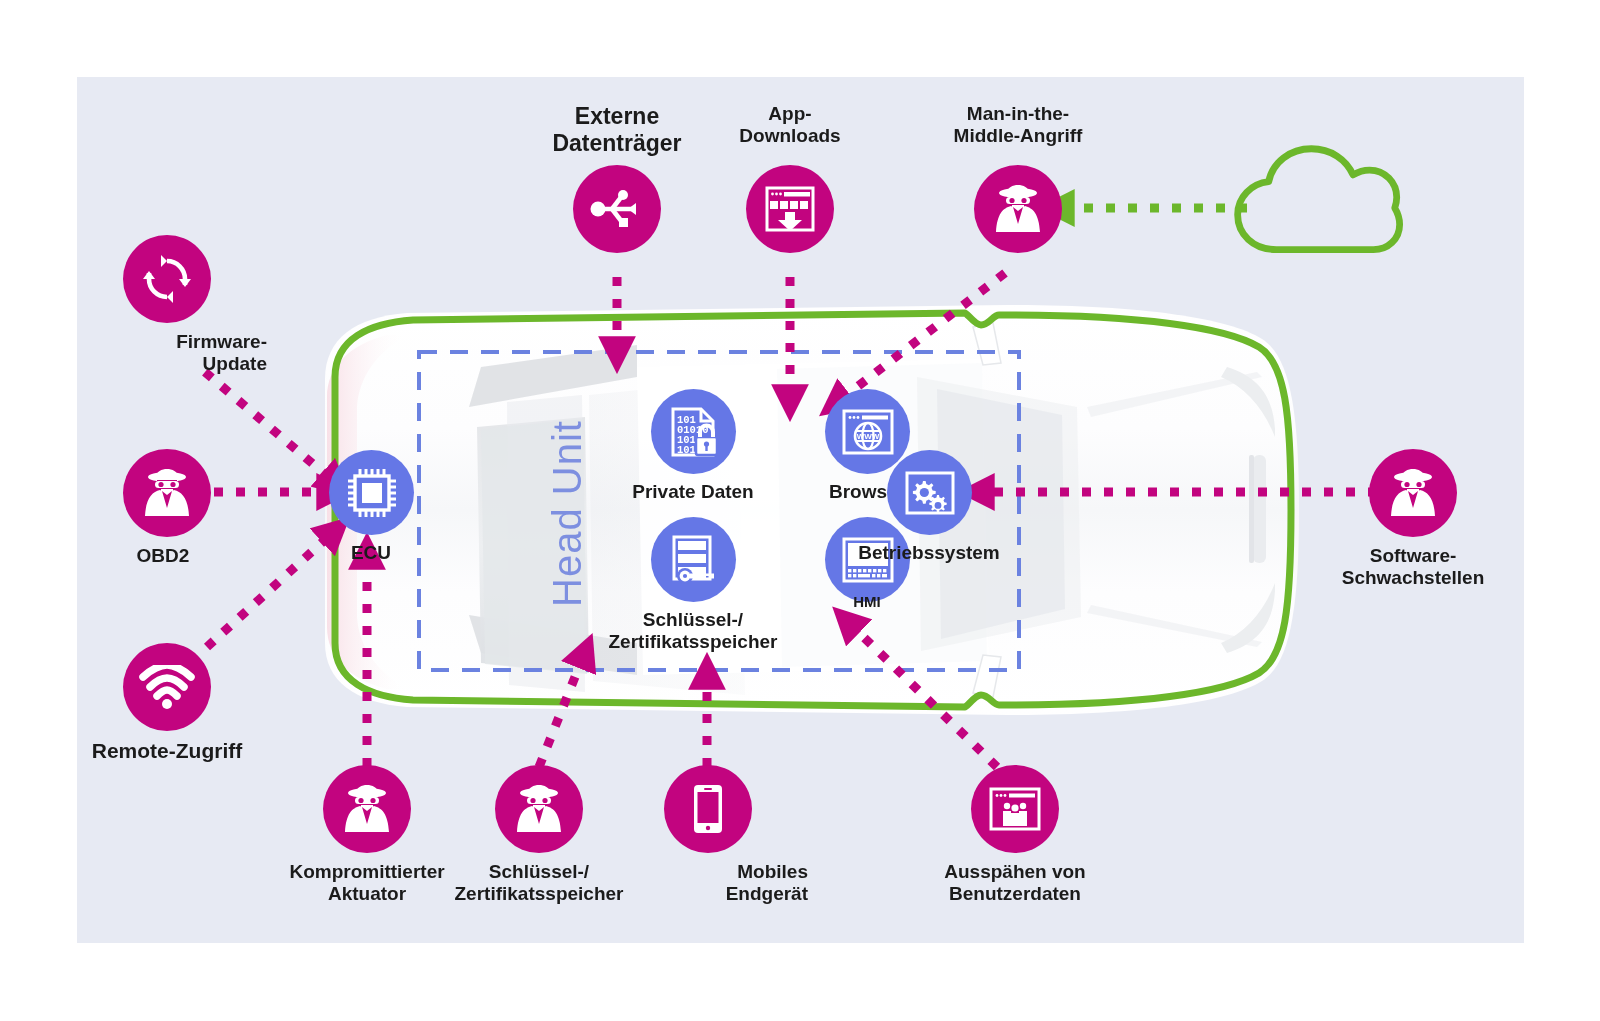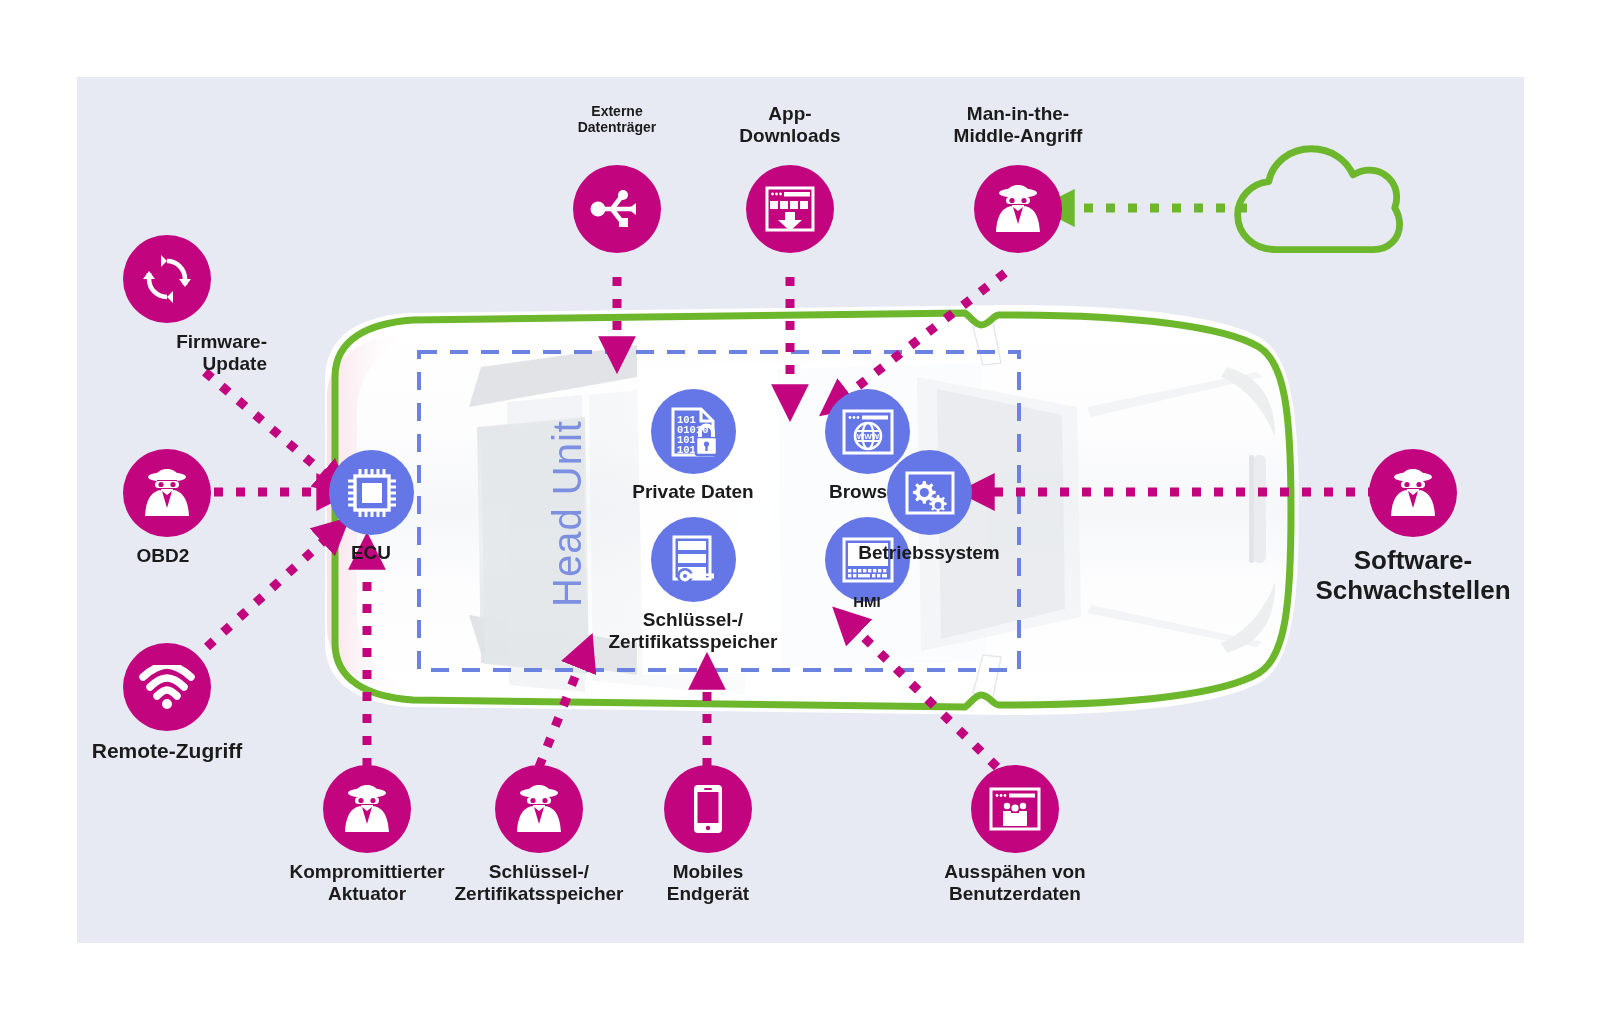--- a/index.html
+++ b/index.html
@@ -209,21 +209,21 @@
       <svg width="54" height="40" viewBox="0 0 54 40" class="gly">
         <circle cx="8" cy="20" r="7.5" fill="#fff"></circle>
         <path d="M8,20 L46,20" stroke="#fff" stroke-width="4.6"></path>
         <path d="M38,20 L46,14 L46,26 Z" fill="#fff"></path>
         <path d="M22,20 L32,7" stroke="#fff" stroke-width="4.6" fill="none"></path>
         <circle cx="33" cy="6" r="5" fill="#fff"></circle>
         <path d="M22,20 L32,33" stroke="#fff" stroke-width="4.6" fill="none"></path>
         <rect x="29" y="29" width="9" height="9" fill="#fff"></rect>
       </svg>
     </div>
-    <div class="lbl" style="top:-62px;font-size:14px;left:44px;width:240px;">Externe
+    <div class="lbl" style="top:-62px;font-size:23px;left:44px;width:240px;">Externe
 Datenträger</div>
   </div>
 
   <div class="node" style="left:669px;top:88px;">
     <div class="bubble magenta" style="left:0;top:0;width:88px;height:88px;">
       <svg width="50" height="46" viewBox="0 0 50 46" class="gly">
         <rect x="2" y="2" width="46" height="42" fill="none" stroke="#fff" stroke-width="3"></rect>
         <circle cx="7.5" cy="8" r="1.4" fill="#fff"></circle>
             <circle cx="11.5" cy="8" r="1.4" fill="#fff"></circle>
             <circle cx="15.5" cy="8" r="1.4" fill="#fff"></circle>
@@ -262,21 +262,21 @@
         <ellipse cx="27" cy="9" rx="19" ry="5" fill="#fff"></ellipse>
         <path d="M16,10 C16,3 22,1 27,1 C32,1 38,3 38,10 Z" fill="#fff"></path>
         <rect x="15" y="13" width="24" height="7" rx="3.5" fill="#fff"></rect>
         <circle cx="21" cy="16.5" r="2.6" fill="#c2047f"></circle>
         <circle cx="33" cy="16.5" r="2.6" fill="#c2047f"></circle>
         <path d="M21,21 h12 v3 q-6,5 -12,0 Z" fill="#fff"></path>
         <path d="M27,26 L20,22 C12,24 6,30 5,48 L49,48 C48,30 42,24 34,22 Z" fill="#fff"></path>
         <path d="M27,27 L22,23 L27,40 L32,23 Z" fill="#c2047f"></path>
       </svg>
     </div>
-    <div class="lbl" style="top:96px;font-size:26px;left:44px;width:280px;">Software-
+    <div class="lbl" style="top:96px;font-size:19px;left:44px;width:280px;">Software-
 Schwachstellen</div>
   </div>
 
   <div class="node" style="left:246px;top:688px;">
     <div class="bubble magenta" style="left:0;top:0;width:88px;height:88px;">
       <svg width="54" height="50" viewBox="0 0 54 50" class="gly">
         <ellipse cx="27" cy="9" rx="19" ry="5" fill="#fff"></ellipse>
         <path d="M16,10 C16,3 22,1 27,1 C32,1 38,3 38,10 Z" fill="#fff"></path>
         <rect x="15" y="13" width="24" height="7" rx="3.5" fill="#fff"></rect>
         <circle cx="21" cy="16.5" r="2.6" fill="#c2047f"></circle>
@@ -309,21 +309,21 @@
 
   <div class="node" style="left:587px;top:688px;">
     <div class="bubble magenta" style="left:0;top:0;width:88px;height:88px;">
       <svg width="32" height="50" viewBox="0 0 32 50" class="gly">
         <rect x="2" y="1" width="28" height="48" rx="4" fill="#fff"></rect>
         <rect x="5.5" y="8" width="21" height="31" fill="#c2047f"></rect>
         <rect x="12" y="4" width="8" height="2" rx="1" fill="#c2047f"></rect>
         <circle cx="16" cy="44" r="2.2" fill="#c2047f"></circle>
       </svg>
     </div>
-    <div class="lbl" style="top:96px;font-size:19px;left:44px;width:200px;">Mobiles
+    <div class="lbl" style="top:96px;font-size:19px;left:44px;width:200px;text-align:right;">Mobiles
 Endgerät</div>
   </div>
 
   <div class="node" style="left:894px;top:688px;">
     <div class="bubble magenta" style="left:0;top:0;width:88px;height:88px;">
       <svg width="52" height="44" viewBox="0 0 52 44" class="gly">
         <rect x="2" y="2" width="48" height="40" fill="none" stroke="#fff" stroke-width="3"></rect>
         <circle cx="8" cy="8.5" r="1.4" fill="#fff"></circle>
             <circle cx="12" cy="8.5" r="1.4" fill="#fff"></circle>
             <circle cx="16" cy="8.5" r="1.4" fill="#fff"></circle>

